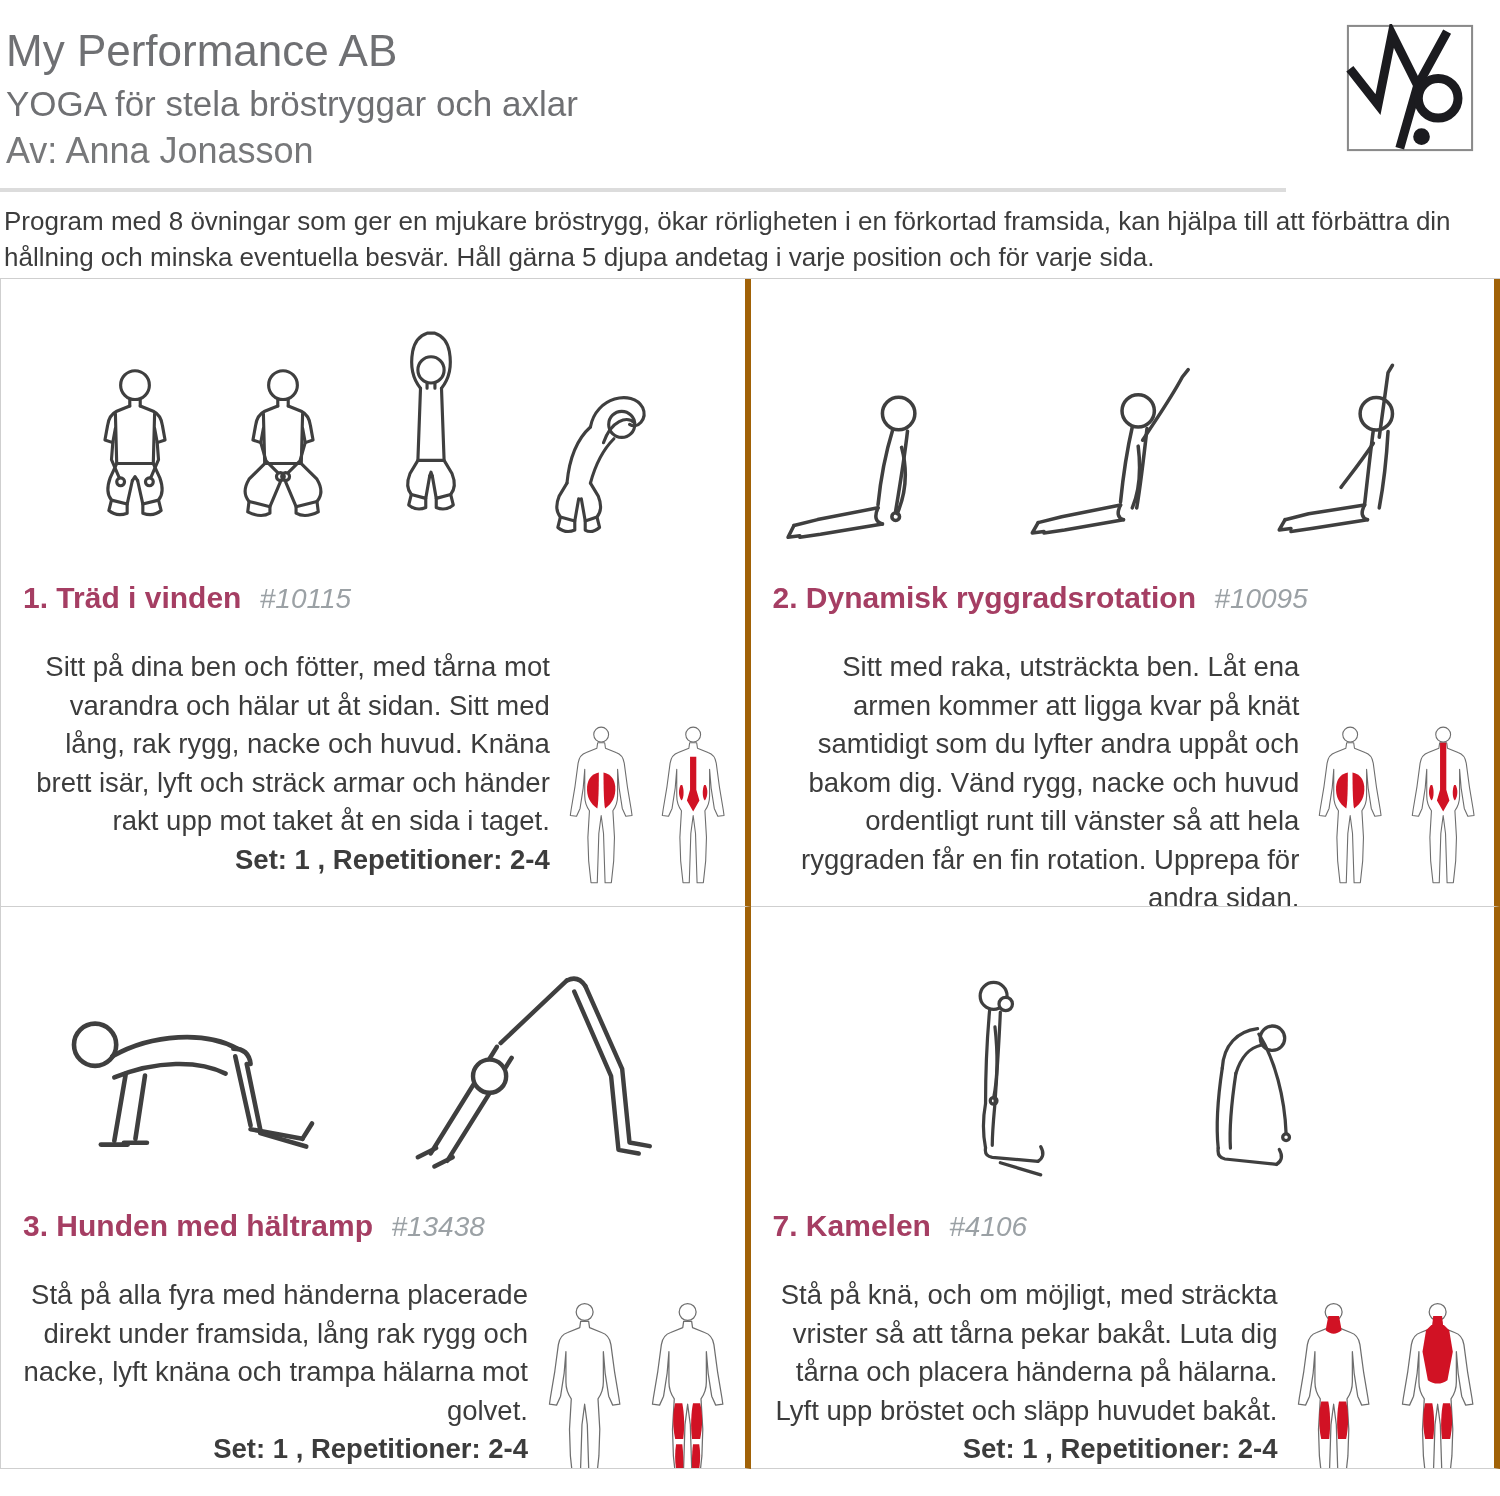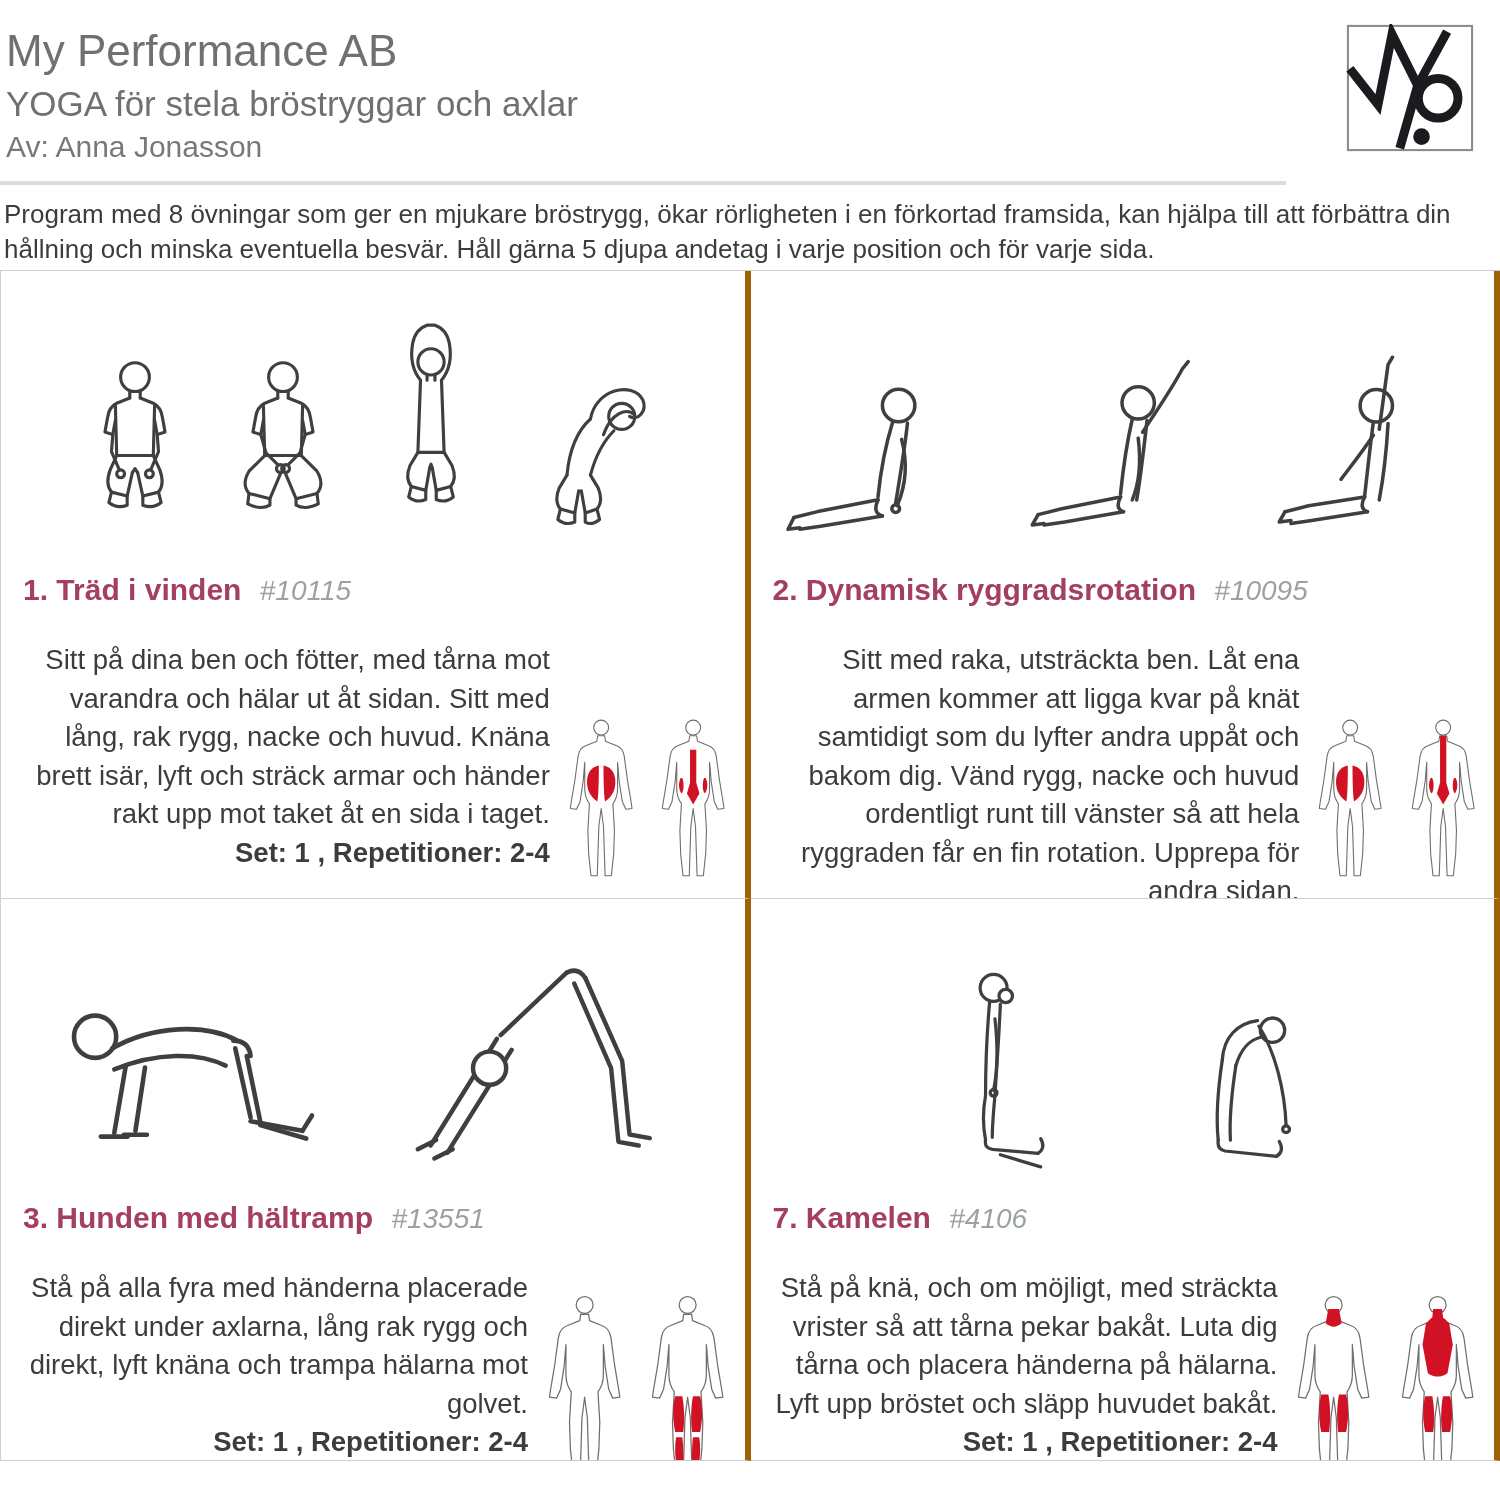--- a/index.html
+++ b/index.html
@@ -2,21 +2,21 @@
 <html style="--accent: #a53e63;"><head>
 <meta charset="utf-8">
 <style>
   html,body{margin:0;padding:0;background:#fff;}
   .page{position:relative;width:1500px;height:1496px;overflow:hidden;background:#fff;
         font-family:"Liberation Sans",sans-serif;color:#3c3c3c;}
   
   .hdr{position:relative;padding:26px 0 0 6px;}
   .hdr .company{font-size:44px;line-height:1.15;color:#6f7073;font-weight:400;margin:0;}
   .hdr .ptitle{font-size:35px;line-height:1.2;color:#6f7073;font-weight:400;margin:6px 0 0;}
-  .hdr .author{font-size:30px;line-height:1.2;color:#77787a;font-weight:400;margin:4px 0 0;}
+  .hdr .author{font-size:36px;line-height:1.2;color:#77787a;font-weight:400;margin:4px 0 0;}
   .logo{position:absolute;top:24px;right:26px;width:128px;height:128px;}
   .rule{width:1286px;height:4px;background:#dcdcdc;margin-top:16px;}
   
   .intro{font-size:26px;line-height:1.38;margin:12px 20px 0 4px;color:#3c3c3c;}
   
   .grid{display:grid;grid-template-columns:1fr 1fr;grid-template-rows:628px 562px;
         margin-top:2px;border-top:1px solid #cfcfcf;border-left:1px solid #cfcfcf;}
   .cell{border-right:6px solid #a16207;border-bottom:1px solid #cfcfcf;overflow:hidden;}
   .illos{height:268px;display:flex;align-items:flex-end;justify-content:center;padding-top:8px;}
   .ex1 .illos{gap:30px}.ex2 .illos{gap:52px}.ex3 .illos{gap:64px}.ex4 .illos{gap:95px}
@@ -252,42 +252,42 @@
    <circle cx="48" cy="68" r="9" fill="#fff"></circle>
    <path d="M54,50 L90,16"></path>
    <path d="M90,16 Q96,13 100,19"></path>
    <path d="M100,19 L120,64 L124,104 L135,106"></path>
    <path d="M94,22 L114,68 L118,108 L129,110"></path>
             </g>
           </svg>
         </div>
       <h4 class="extitle">
         <span class="exname">3. Hunden med hältramp</span>
-        <span class="exid">#13551</span>
+        <span class="exid">#13438</span>
       </h4>
       <div class="desc">
         <span class="muscles">
             <svg viewBox="0 0 100 220" width="82" height="180">
     <g fill="#fff" stroke="#6e6e6e" stroke-width="1.4" stroke-linejoin="round">
       <circle cx="50" cy="13.5" r="9.5"></circle>
       <path d="M45.5,24 L44.5,31 L31,36.5 C24.5,38.5 21.5,44 20.5,50 L16.5,80 L11.5,110 L10.5,117 L18.5,118 L23,108 L27,82 L29,58 L29,92 C29,101 31.5,106 35,111 L33,145 L34,175 L37,203 L45,203 L46,172 L47,140 L50,117 L53,140 L54,172 L55,203 L63,203 L66,175 L67,145 L65,111 C68.5,106 71,101 71,92 L71,58 L73,82 L77,108 L81.5,118 L89.5,117 L88.5,110 L83.5,80 L79.5,50 C78.5,44 75.5,38.5 69,36.5 L55.5,31 L54.5,24 Z"></path>
     </g>
             </svg>
             <svg viewBox="0 0 100 220" width="82" height="180">
     <g fill="#fff" stroke="#6e6e6e" stroke-width="1.4" stroke-linejoin="round">
       <circle cx="50" cy="13.5" r="9.5"></circle>
       <path d="M45.5,24 L44.5,31 L31,36.5 C24.5,38.5 21.5,44 20.5,50 L16.5,80 L11.5,110 L10.5,117 L18.5,118 L23,108 L27,82 L29,58 L29,92 C29,101 31.5,106 35,111 L33,145 L34,175 L37,203 L45,203 L46,172 L47,140 L50,117 L53,140 L54,172 L55,203 L63,203 L66,175 L67,145 L65,111 C68.5,106 71,101 71,92 L71,58 L73,82 L77,108 L81.5,118 L89.5,117 L88.5,110 L83.5,80 L79.5,50 C78.5,44 75.5,38.5 69,36.5 L55.5,31 L54.5,24 Z"></path>
     </g>
               <path d="M36,116 C33,128 33,142 36,156 L45,156 C47,142 46,126 44,116 Z" fill="#d11224"></path>
               <path d="M64,116 C67,128 67,142 64,156 L55,156 C53,142 54,126 56,116 Z" fill="#d11224"></path>
               <path d="M37,162 C35,174 36,188 39,200 L44,200 C46,186 45,170 44,162 Z" fill="#d11224"></path>
               <path d="M63,162 C65,174 64,188 61,200 L56,200 C54,186 55,170 56,162 Z" fill="#d11224"></path>
             </svg>
           </span>
-        <span>Stå på alla fyra med händerna placerade direkt under axlarna, lång rak rygg och direkt, lyft knäna och trampa hälarna mot golvet.</span>
+        <span>Stå på alla fyra med händerna placerade direkt under framsida, lång rak rygg och nacke, lyft knäna och trampa hälarna mot golvet.</span>
         <div class="sets">Set: 1 , Repetitioner: 2-4</div>
       </div>
     </section>
 
     <section class="cell row2 ex4">
       <div class="illos">
           <svg class="pose" viewBox="0 0 110 156" width="148" height="210">
             <g stroke="#3f3f3f" stroke-width="2.4" fill="none" stroke-linecap="round" stroke-linejoin="round">
    <circle cx="51" cy="17" r="10" fill="#fff"></circle>
               <circle cx="60" cy="23" r="5" fill="#fff"></circle>

